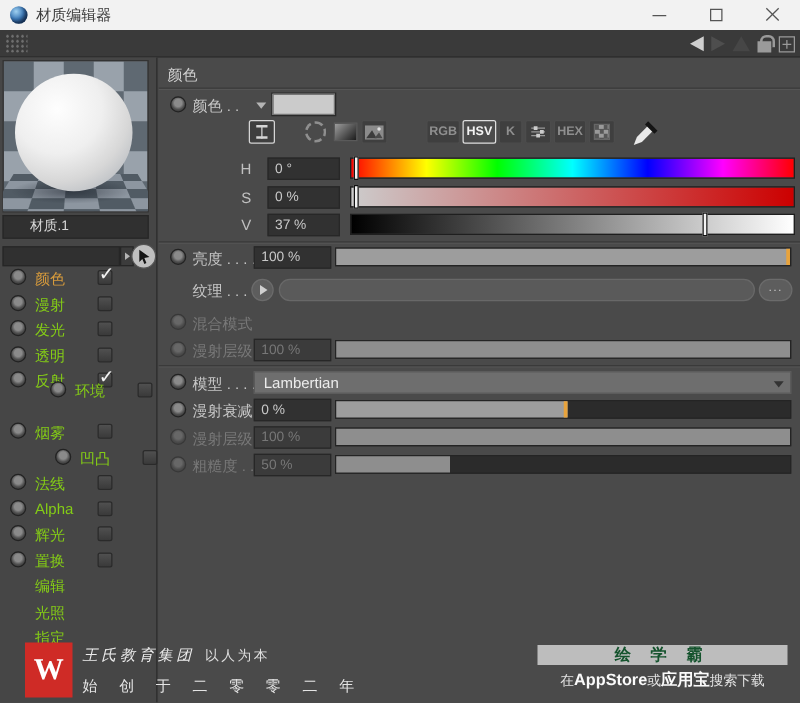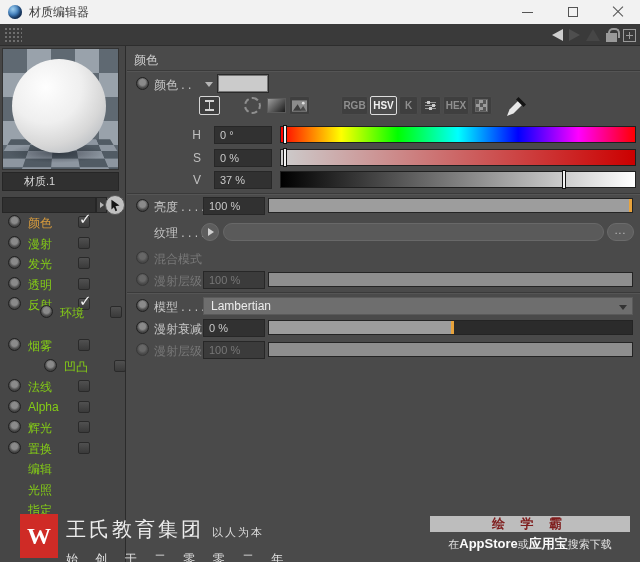--- a/index.html
+++ b/index.html
@@ -113,27 +113,27 @@
     font-size:12px; line-height:16px; padding-left:7px; }
   .dropdown .dd-caret { position:absolute; right:5px; top:7px; width:0; height:0; border-left:4px solid transparent; border-right:4px solid transparent; border-top:5px solid #333; }
   .row.disabled .dropdown { background:#575757; color:#848484; border-color:#4c4c4c; }
   .row.disabled .dropdown .dd-caret { border-top-color:#777; }
 
   
   .wm-left { position:absolute; left:20px; top:514px; display:flex; }
   .wm-logo { width:38px; height:44px; background:#cf2b26; display:flex; align-items:center; justify-content:center; }
   .wm-logo span { color:#fff; font-weight:bold; font-size:24px; font-family:"Liberation Serif",serif; }
   .wm-text { margin-left:8px; color:#ececec; }
-  .wm-org { font-size:20px; letter-spacing:3px; margin-top:2px; }
+  .wm-org { font-size:12px; letter-spacing:3px; margin-top:2px;font-style:italic; }
   .wm-slogan { font-size:11px; letter-spacing:2px; color:#dedede; margin-left:8px; }
   .wm-line2 { font-size:12px; letter-spacing:7px; margin-top:8px; color:#e4e4e4;text-align:right; }
   .wm-right { position:absolute; right:10px; top:512px; width:200px; text-align:center; color:#e2e2e2; }
   .wm-r1 { font-size:11px; letter-spacing:4px; white-space:nowrap; }
   .wm-bar { margin-top:4px; background:#bdbdbd; height:16px; line-height:16px; }
-  .wm-bar span { color:#7f1d1d; font-weight:bold; font-size:13px; letter-spacing:6px; }
+  .wm-bar span { color:#14532d; font-weight:bold; font-size:13px; letter-spacing:6px; }
   .wm-r3 { margin-top:3px; font-size:11px; white-space:nowrap; }
   .wm-r3 b { color:#fafafa; font-size:13px; }
 </style>
 </head>
 <body>
 
 <div class="titlebar">
   <div class="app-icon"></div>
   <div class="title-text">材质编辑器</div>
   <div class="win-btns">
@@ -375,20 +375,28 @@
 
   <div class="row disabled" style="top:294px">
     <div class="radio"></div>
     <div class="p-label">漫射层级</div>
     <div class="valbox">100 %</div>
     <div class="pslider">
         <div class="pfill" style="width: 100%;"></div>
       </div>
   </div>
 
+  <div class="row disabled" style="top:316px">
+    <div class="radio"></div>
+    <div class="p-label">粗糙度 . .</div>
+    <div class="valbox">50 %</div>
+    <div class="pslider">
+        <div class="pfill" style="width: 25%;"></div>
+      </div>
+  </div>
 </div>
 
 <div class="wm-left">
   <div class="wm-logo">
       <span>W</span>
     </div>
   <div class="wm-text">
     <div style="display:flex;align-items:baseline;">
       <span class="wm-org">王氏教育集团</span>
       <span class="wm-slogan">以人为本</span>

